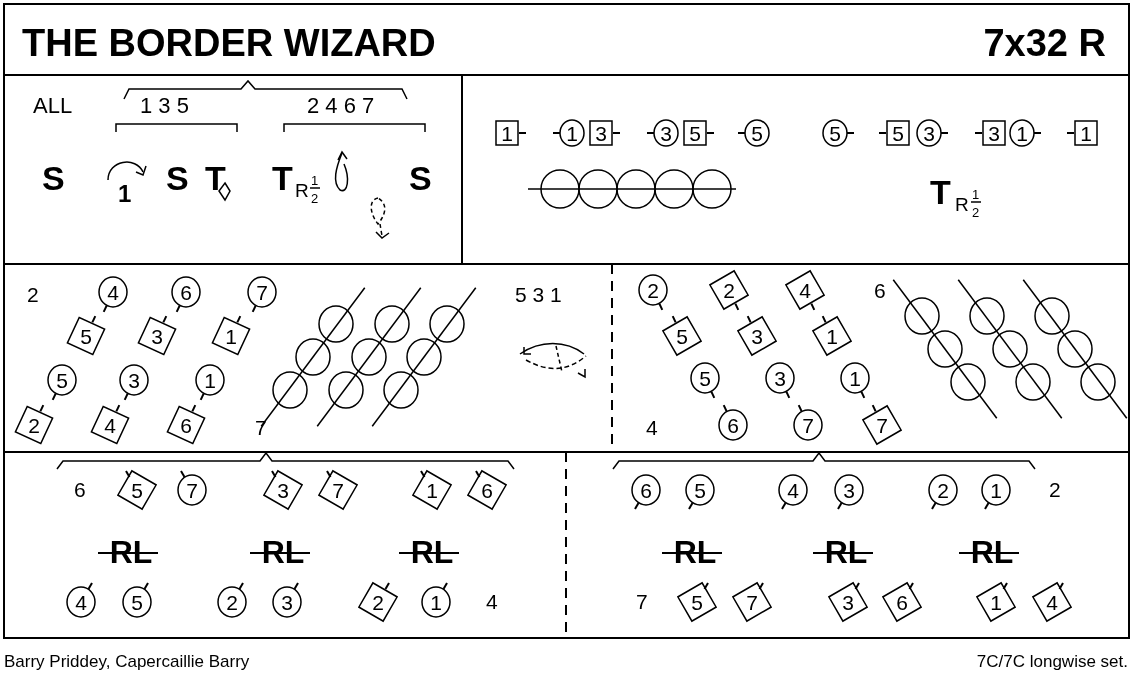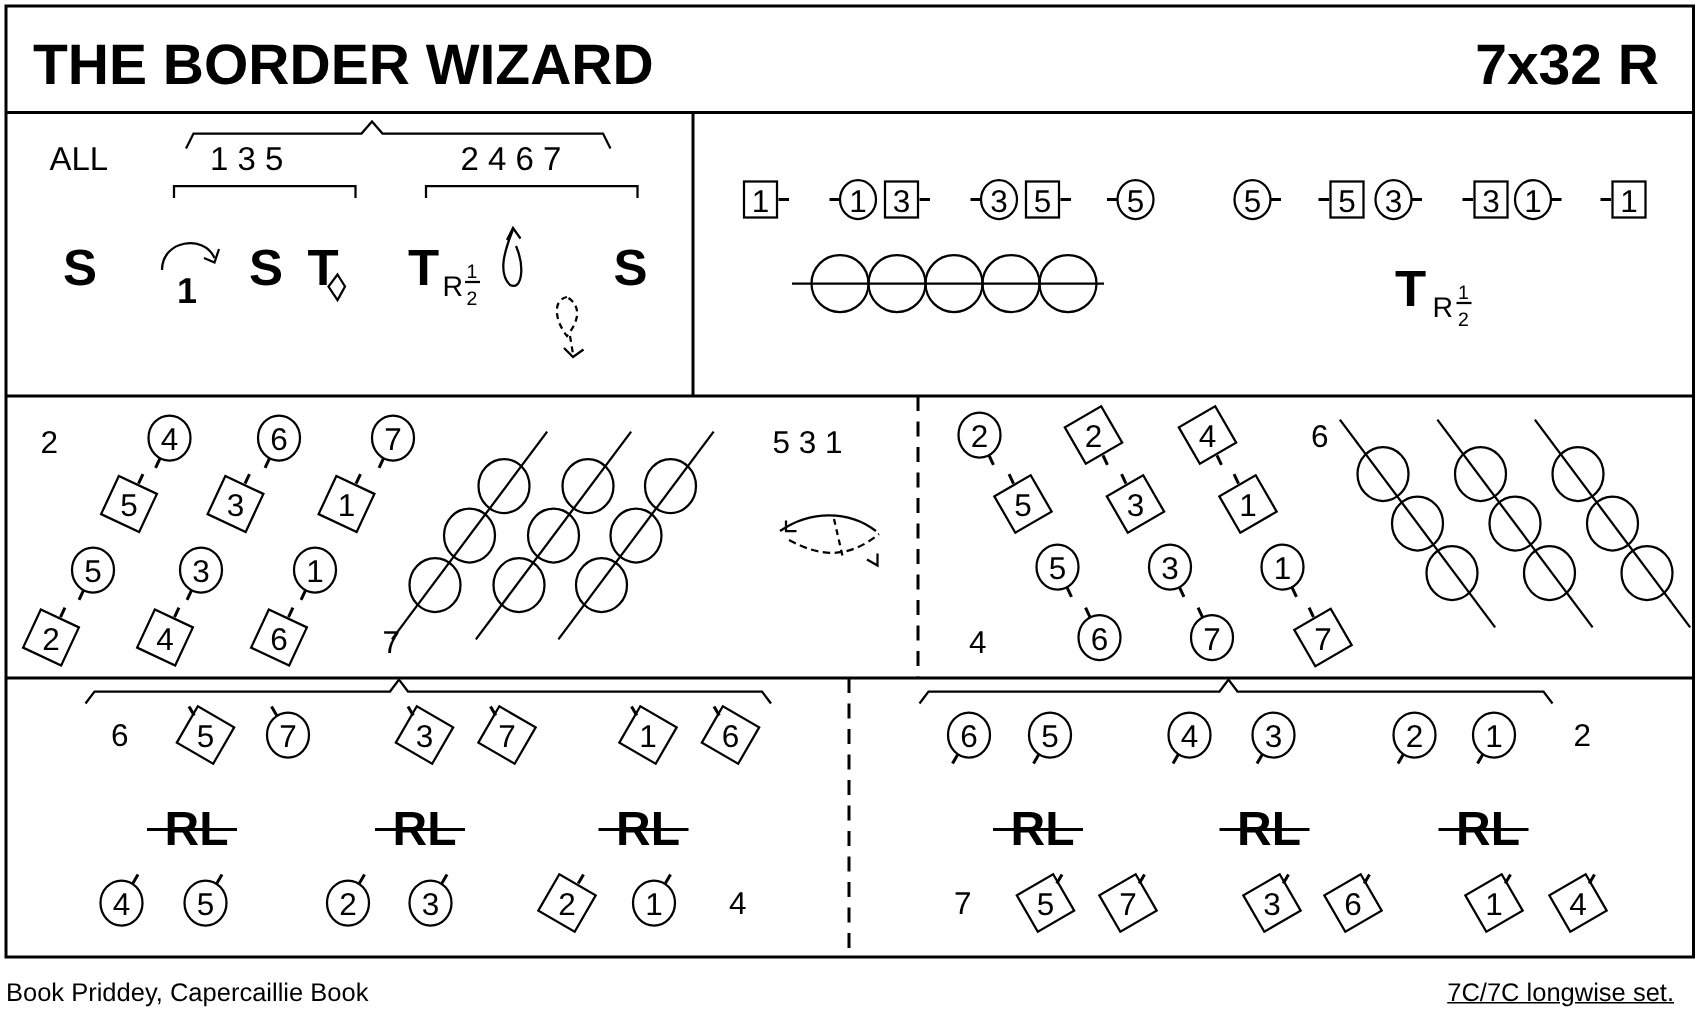--- a/index.html
+++ b/index.html
@@ -460,14 +460,14 @@
         <text x="846" y="563" class="t bold" font-size="32" text-anchor="middle">RL</text>
         <line x1="813" y1="553" x2="873" y2="553" class="ln"></line>
       </g>
       <g>
         <text x="992" y="563" class="t bold" font-size="32" text-anchor="middle">RL</text>
         <line x1="959" y1="553" x2="1019" y2="553" class="ln"></line>
       </g>
     </g>
 </svg>
 
-<div class="footer" style="left:4px;">Book Priddey, Capercaillie Book</div>
-<div class="footer" style="right:17px;text-decoration:underline;">7C/7C longwise set.</div>
+<div class="footer" style="left:4px;">Barry Priddey, Capercaillie Barry</div>
+<div class="footer" style="right:5px;">7C/7C longwise set.</div>
 
 </body></html>

